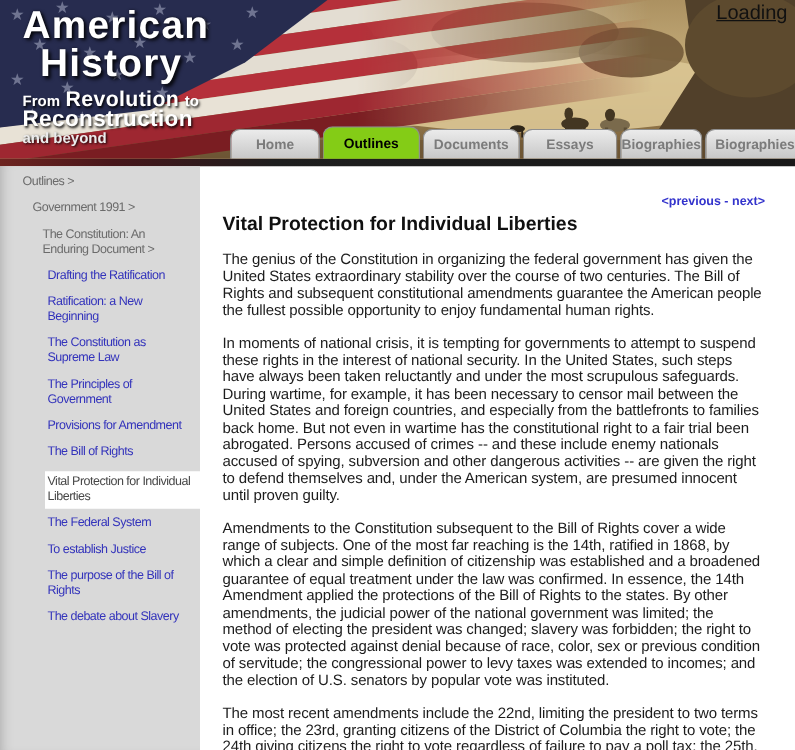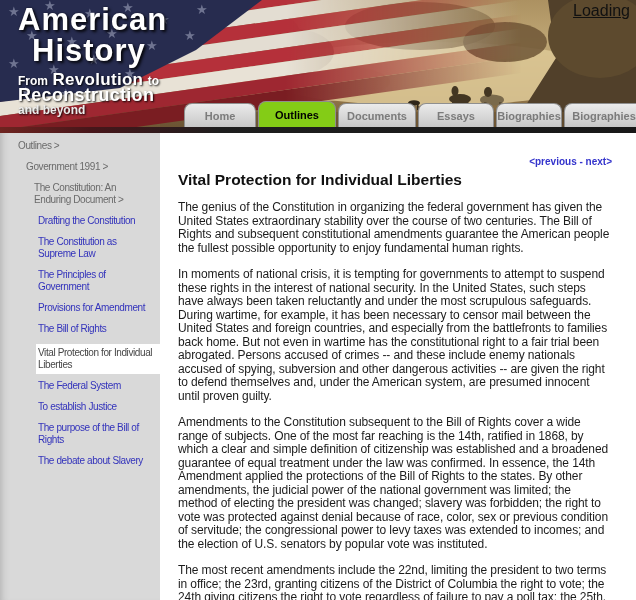--- a/index.html
+++ b/index.html
@@ -189,21 +189,22 @@
 
 <div class="divider-band"></div>
 
 <div class="main">
 
   <div class="sidebar">
     <div class="crumb c0">Outlines &gt;</div>
     <div class="crumb c1">Government 1991 &gt;</div>
     <div class="crumb c2">The Constitution: An Enduring Document &gt;</div>
 
-    <div class="side-item">Drafting the Constitution</div>
+    <div class="side-item">Drafting the Ratification</div>
+    <div class="side-item">Ratification: a New Beginning</div>
     <div class="side-item">The Constitution as Supreme Law</div>
     <div class="side-item">The Principles of Government</div>
     <div class="side-item">Provisions for Amendment</div>
     <div class="side-item">The Bill of Rights</div>
     <div class="side-item current">Vital Protection for Individual Liberties</div>
     <div class="side-item">The Federal System</div>
     <div class="side-item">To establish Justice</div>
     <div class="side-item">The purpose of the Bill of Rights</div>
     <div class="side-item">The debate about Slavery</div>
   </div>

